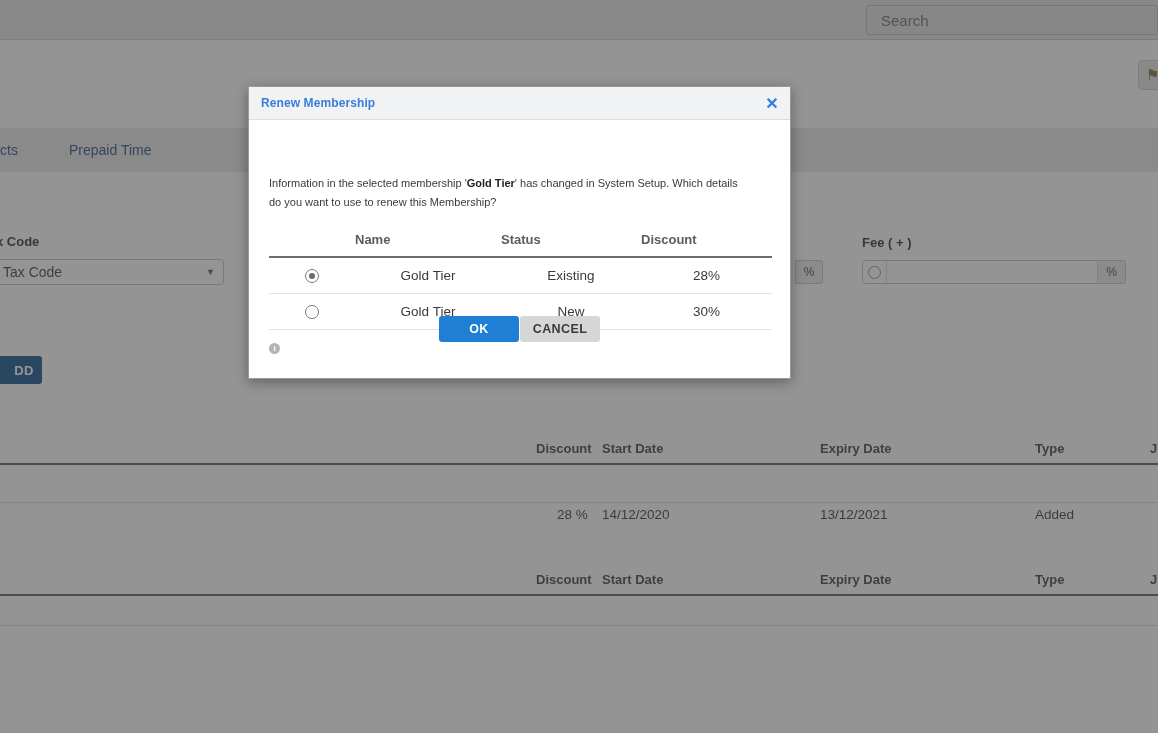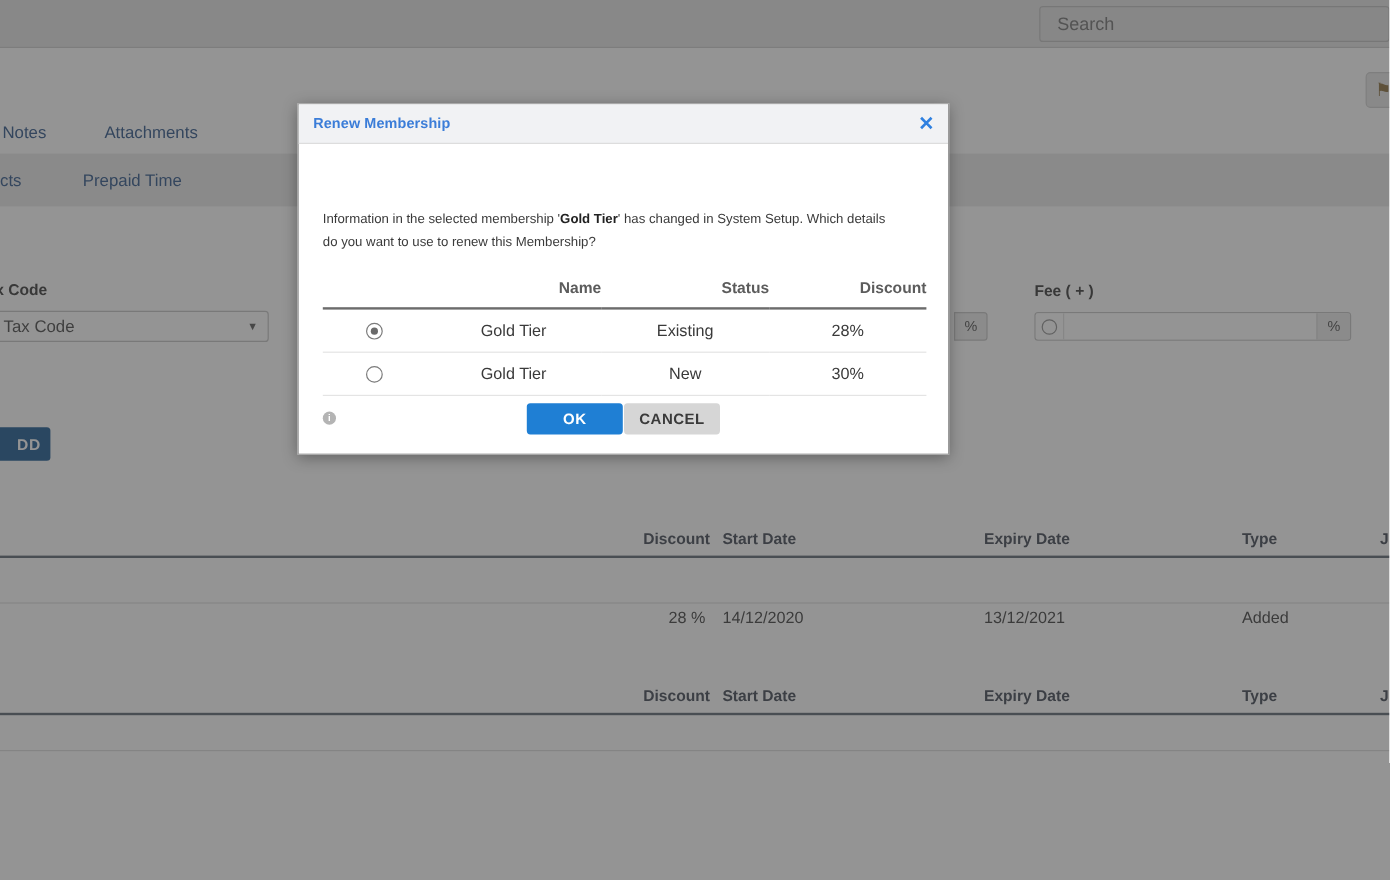--- a/index.html
+++ b/index.html
@@ -280,21 +280,21 @@
   .choice-table {
     margin-top: 20px;
     width: 503px;
     border-collapse: collapse;
   }
   .choice-table th {
     font-size: 13px;
     font-weight: bold;
     color: #5c5c5c;
     padding-bottom: 9px;
-    text-align: right;
+    text-align: left;
     margin-top: 13px;
   }
   .choice-table thead tr { border-bottom: 2px solid #6c6c6c; }
   .choice-table td {
     font-size: 13.5px;
     color: #3a3a3a;
     text-align: center;
     height: 36px;
     border-bottom: 1px solid #e4e4e4;
   }
@@ -339,25 +339,25 @@
     text-align: center;
     flex: 0 0 auto;
   }
   .note-text {
     font-size: 11.5px;
     color: #a2a2a2;
   }
 
   .modal-footer {
     position: absolute;
-    left: 0; bottom: 16px;
+    left: 0; bottom: 4px;
     width: 100%;
     height: 58px;
     display: flex;
-    align-items: flex-end;
+    align-items: flex-start;
     justify-content: center;
     gap: 1px;
   }
   .btn {
     height: 26px;
     min-width: 80px;
     border: none;
     border-radius: 3px;
     font-size: 12.5px;
     font-weight: bold;
@@ -378,24 +378,20 @@
     <div class="bg-topbar">
       <div class="search-box">
         <span class="ph">Search</span>
       </div>
     </div>
 
     <div class="corner-button">
       <span class="glyph">⚑</span>
     </div>
 
-    <div class="tabrow-1">
-      <div class="tab-item" style="left:2px;  top:10px;">Notes</div>
-      <div class="tab-item" style="left:87px; top:10px;">Attachments</div>
-    </div>
 
     <div class="tabrow-2">
       <div class="tab-item" style="left:0px;  top:14px;">cts</div>
       <div class="tab-item" style="left:69px; top:14px;">Prepaid Time</div>
     </div>
 
     <div class="field-label" style="left:-4px; top:234px;">x Code</div>
     <div class="select-box" style="left:-24px; top:259px; width:248px;">
       <span class="val">art Tax Code</span>
       <span class="caret">▼</span>

